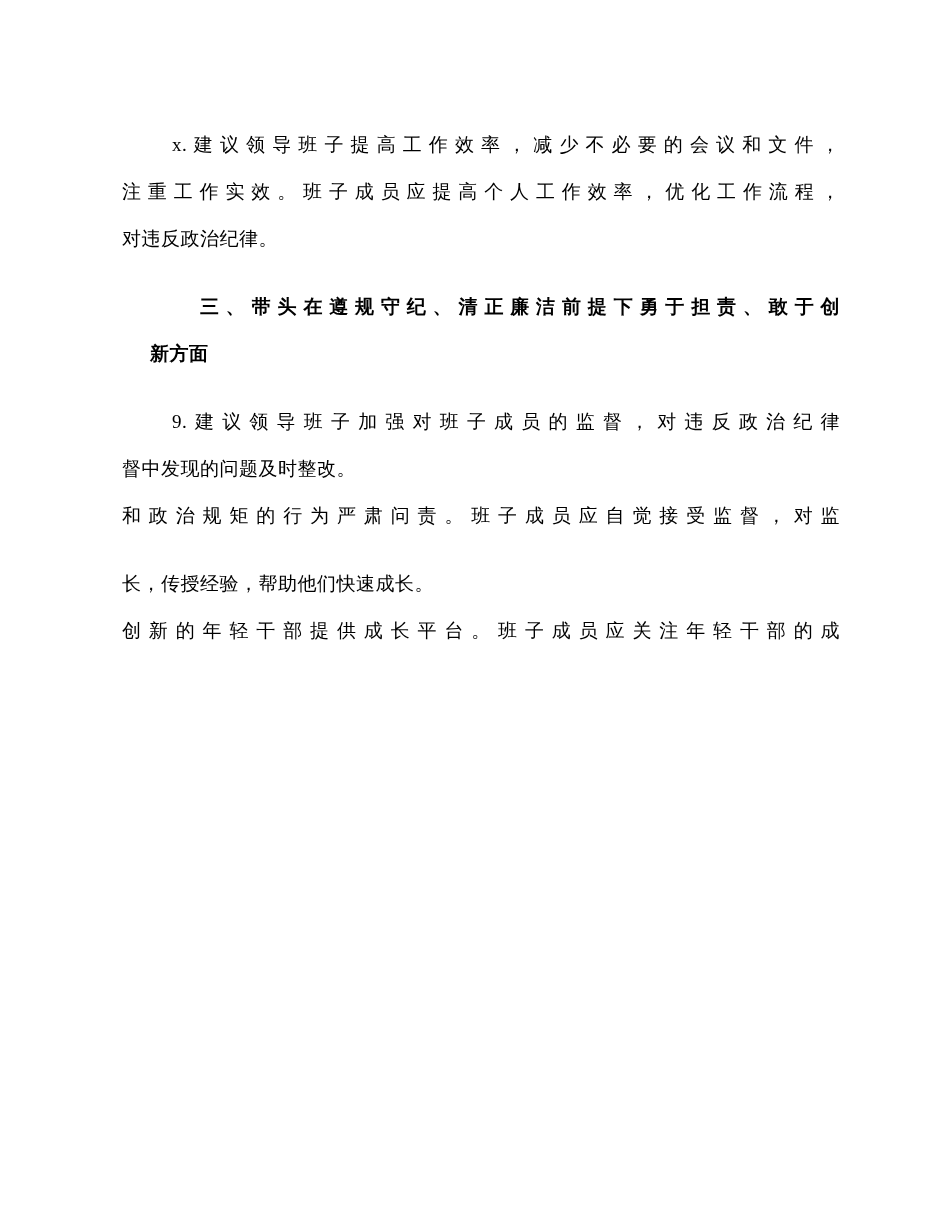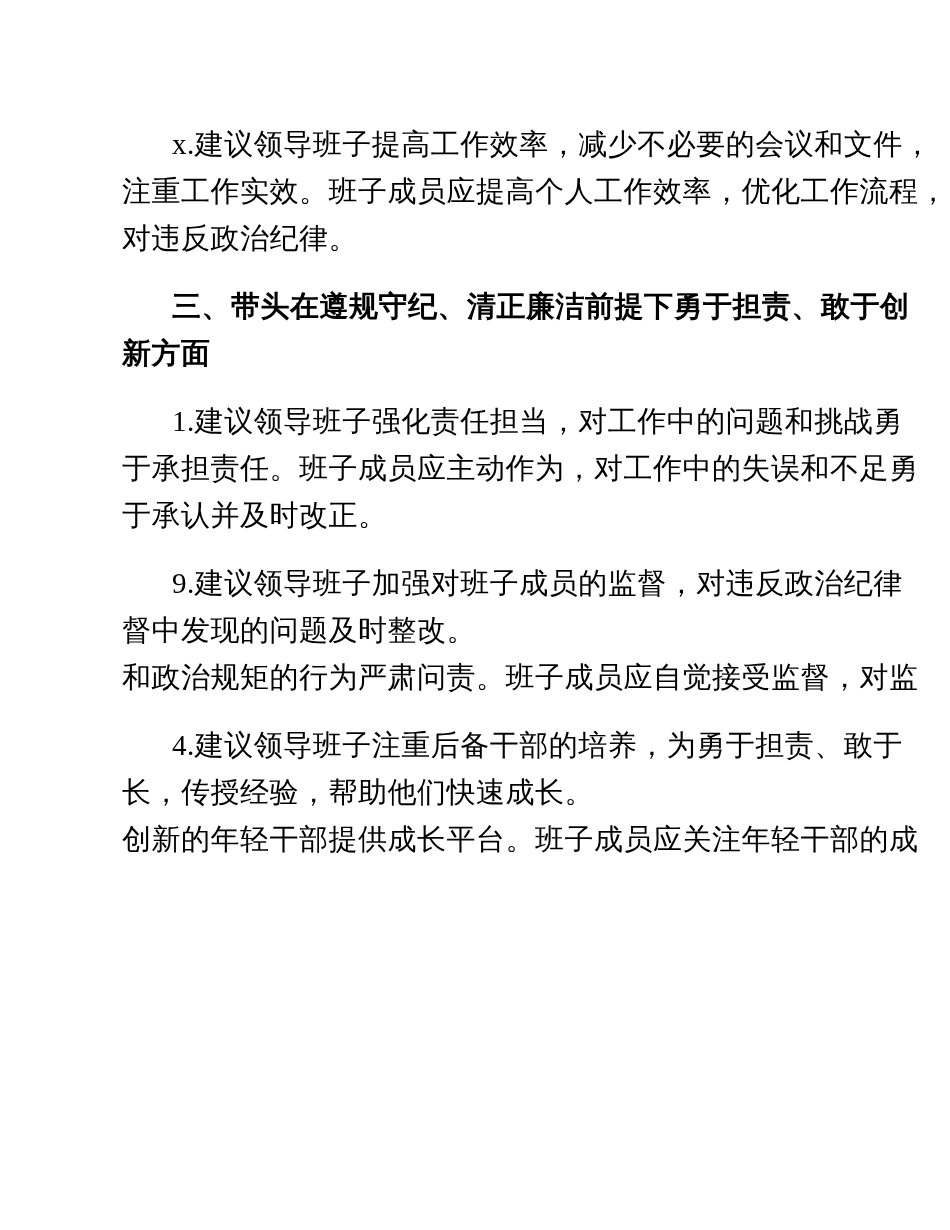--- a/index.html
+++ b/index.html
@@ -15,21 +15,21 @@
     overflow: hidden;
     box-sizing: border-box;
   }
   .doc {
     box-sizing: border-box;
     width: 100%;
     height: 100%;
     padding: 121px 110px 0 122px;
     color: #000000;
     font-family: "Liberation Serif", "DejaVu Serif", serif;
-    font-size: 29px;
+    font-size: 19px;
   }
   .para {
     margin: 0 0 21px 0;
   }
   .line {
     line-height: 47px;
     height: 47px;
     text-align: justify;
     text-align-last: justify;
     white-space: nowrap;
@@ -37,45 +37,40 @@
   }
   .line.first {
     text-indent: 50px;
   }
   .line.last {
     text-align-last: left;
   }
   .para.heading .line {
     font-family: Liberation Sans, sans-serif;
     font-weight: 700;
+    margin-left: 28px;
   }
 </style>
 </head>
 <body>
 
 <div class="page">
   <div class="doc" id="doc">
       <div class="para body">
         <div class="line first">x.建议领导班子提高工作效率，减少不必要的会议和文件，</div>
         <div class="line">注重工作实效。班子成员应提高个人工作效率，优化工作流程，</div>
         <div class="line last">对违反政治纪律。</div>
       </div>
       <div class="para heading">
         <div class="line first">三、带头在遵规守纪、清正廉洁前提下勇于担责、敢于创</div>
         <div class="line last">新方面</div>
       </div>
       <div class="para body">
-        <div class="line first">1.建议领导班子强化责任担当，对工作中的问题和挑战勇</div>
-        <div class="line">于承担责任。班子成员应主动作为，对工作中的失误和不足勇</div>
-        <div class="line last">于承认并及时改正。</div>
-      </div>
-      <div class="para body">
         <div class="line first">9.建议领导班子加强对班子成员的监督，对违反政治纪律</div>
         <div class="line last">督中发现的问题及时整改。</div>
         <div class="line">和政治规矩的行为严肃问责。班子成员应自觉接受监督，对监</div>
       </div>
       <div class="para body">
-        <div class="line first">4.建议领导班子注重后备干部的培养，为勇于担责、敢于</div>
         <div class="line last">长，传授经验，帮助他们快速成长。</div>
         <div class="line">创新的年轻干部提供成长平台。班子成员应关注年轻干部的成</div>
       </div>
     </div>
 </div>
 
 </body></html>

